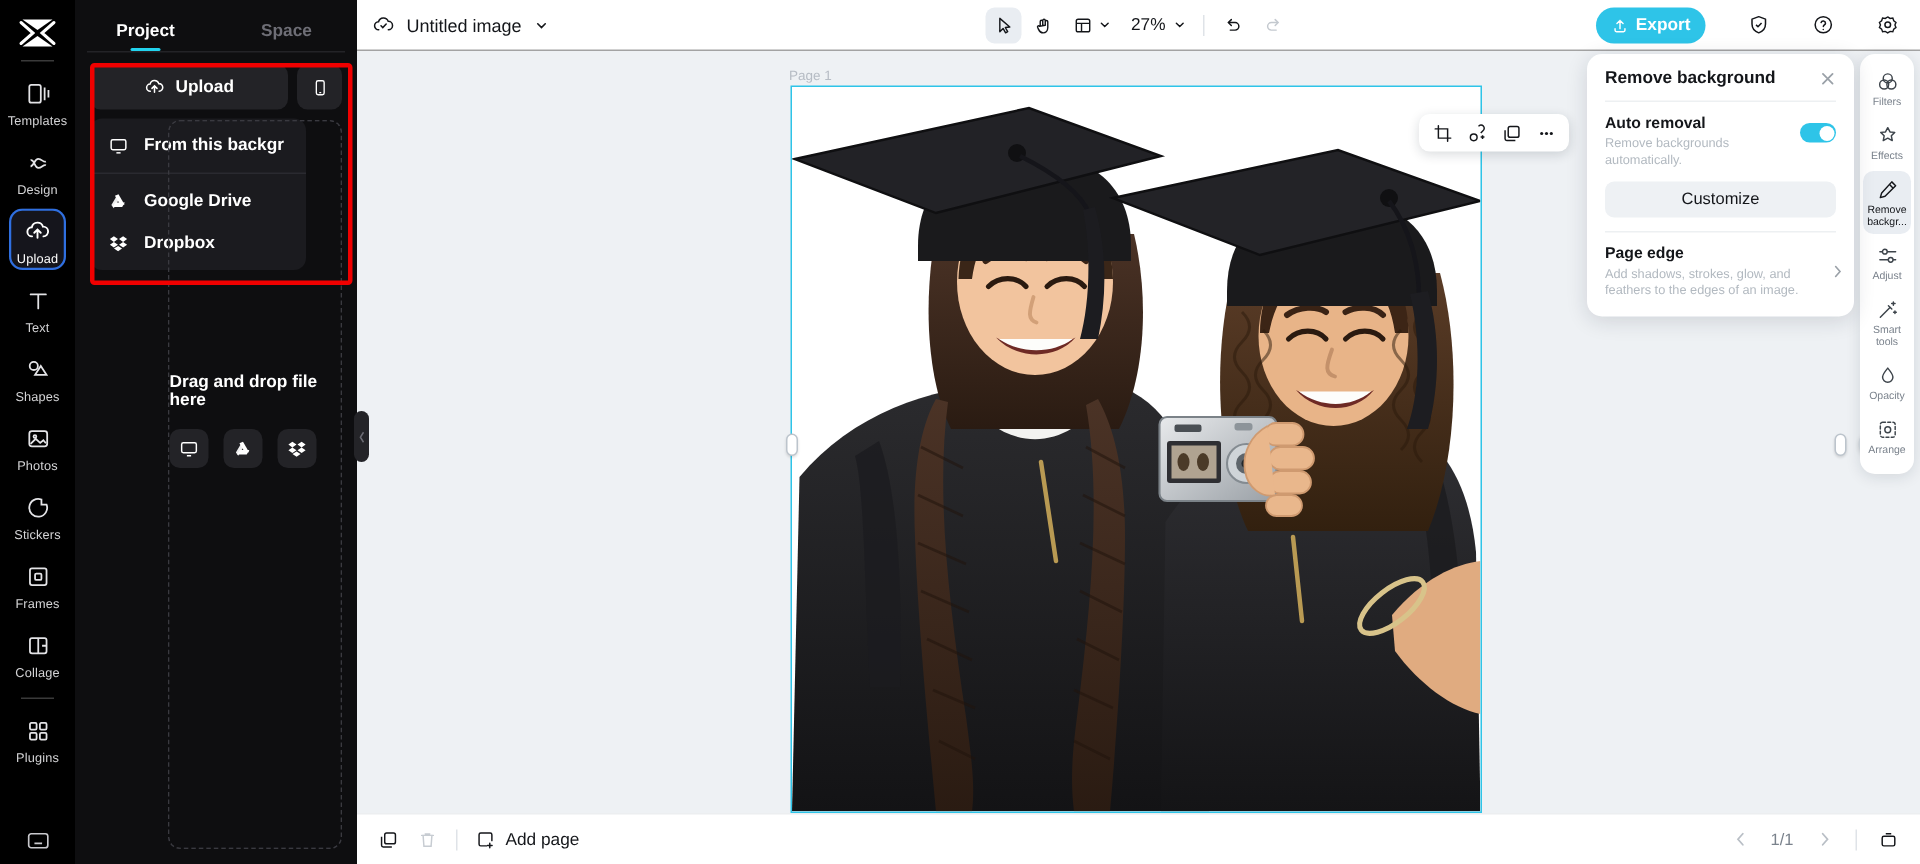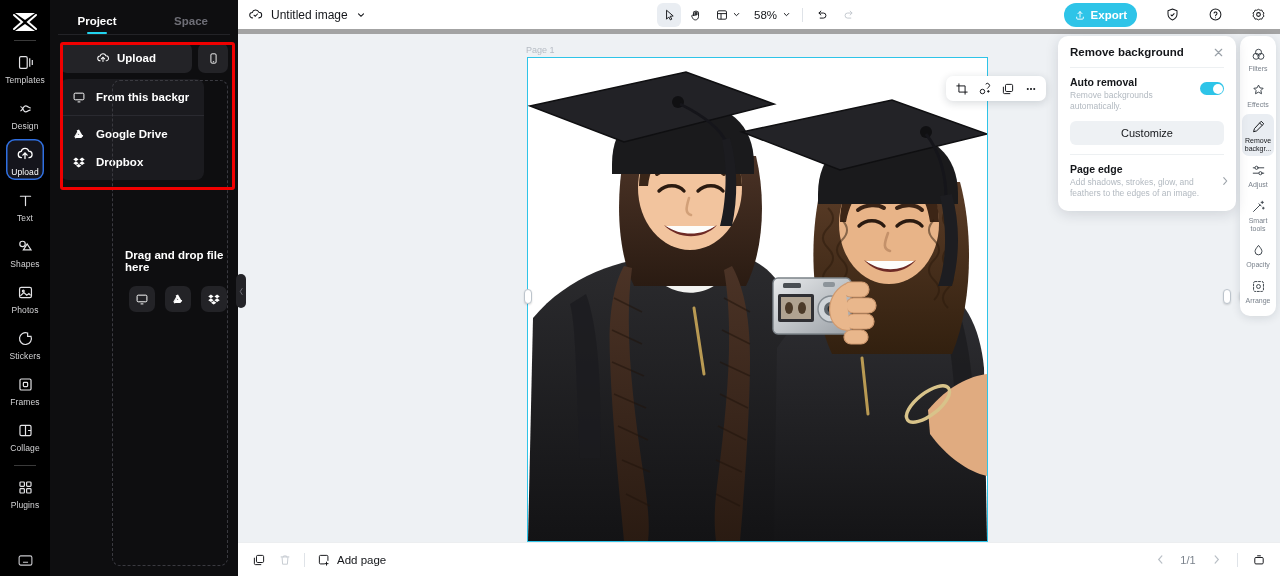--- a/index.html
+++ b/index.html
@@ -73,41 +73,41 @@
     height: 28px; display: flex; align-items: center; gap: 10px;
     padding: 0 12px; color: #ffffff; font-size: 11.5px; font-weight: bold; cursor: pointer;
   }
   .upl-mdiv { height: 1px; background: #2a2a30; margin: 4px 0; }
 
   .dropzone {
     position: absolute; left: 62px; top: 80px; right: 10px; bottom: 10px;
     border: 1px dashed #3a3a40; border-radius: 8px;
   }
   .dz-inner {
-    position:absolute; left: 12px; right: 0; top: 168px;
-    display: flex; flex-direction: column; align-items: flex-end; gap: 13px;
+    position:absolute; left: 0; right: 0; top: 168px;
+    display: flex; flex-direction: column; align-items: flex-start; gap: 13px;
   }
   .dz-text { color: #ffffff; font-size: 11.5px; font-weight: bold; }
   .dz-icons { display: flex; gap: 10px; }
   .dz-ico {
     width: 26px; height: 26px; border-radius: 7px; background: #232327;
     display:flex; align-items:center; justify-content:center; cursor:pointer;
   }
   .collapse-handle {
     position: absolute; right: -8px; top: 274px; width: 10px; height: 34px;
     background: #242428; border-radius: 5px; cursor: pointer; z-index: 30;
     display:flex; align-items:center; justify-content:center;
   }
 
   
   .main { flex: 1; height: 576px; display: flex; flex-direction: column; background: #ffffff; position: relative; }
 
   .topbar {
     height: 34px; background: #ffffff; display: flex; align-items: center;
-    padding: 0 10px; border-bottom: 5px solid #a3a3a3; position: relative; z-index: 20;
+    padding: 0 10px; border-bottom: 1px solid #a3a3a3; position: relative; z-index: 20;
   }
   .doc-name { display: flex; align-items: center; gap: 8px; cursor: pointer; }
   .doc-name-txt { font-size: 12px; color: #14161a; }
   .tb-center { position: absolute; left: 0; right: 0; display: flex; justify-content: center; align-items: center; gap: 3px; pointer-events:none; }
   .tb-right { margin-left: auto; display: flex; align-items: center; gap: 19px; }
   .tb-btn {
     height: 24px; min-width: 24px; padding: 0 4px; border-radius: 6px;
     display: flex; align-items: center; justify-content: center; gap: 3px;
     cursor: pointer; pointer-events: auto; background: transparent;
   }
@@ -460,21 +460,21 @@
             <rect x="3.6" y="4" width="12.8" height="12" rx="1.8"></rect>
               <path d="M3.6 8h12.8M8.6 8v8"></path>
           </svg>
           <span>
             <svg width="9" height="9" viewBox="0 0 12 12" fill="none" stroke="#14161a" stroke-width="1.3" stroke-linecap="round">
                 <path d="M3 4.6 6 7.6l3-3"></path>
               </svg>
           </span>
         </div>
         <div class="tb-btn">
-          <span class="tb-zoom">58%</span>
+          <span class="tb-zoom">27%</span>
           <span>
             <svg width="9" height="9" viewBox="0 0 12 12" fill="none" stroke="#14161a" stroke-width="1.3" stroke-linecap="round">
                 <path d="M3 4.6 6 7.6l3-3"></path>
               </svg>
           </span>
         </div>
         <div class="tb-vdiv"></div>
         <div class="tb-btn">
           <svg width="14" height="14" viewBox="0 0 20 20" fill="none" stroke="#14161a" stroke-width="1.4" stroke-linecap="round">
             <path d="M6 7.2H12a3.6 3.6 0 0 1 0 7.2H7.4"></path>

